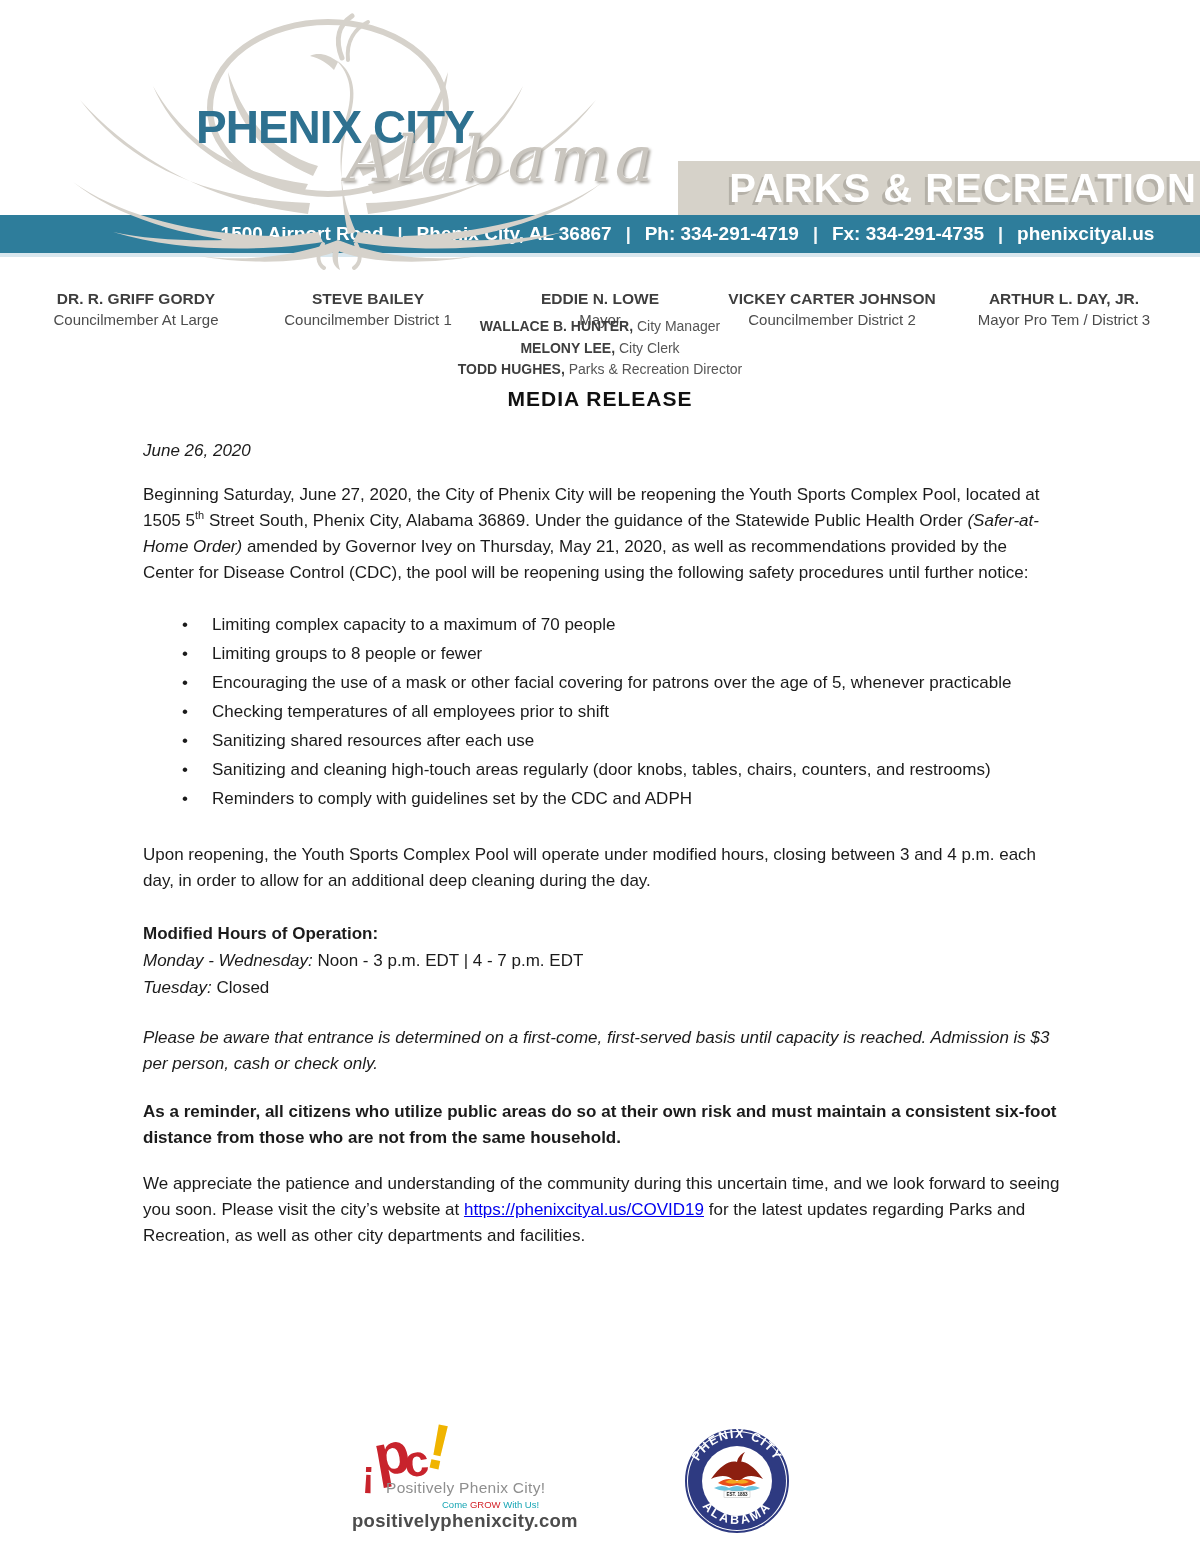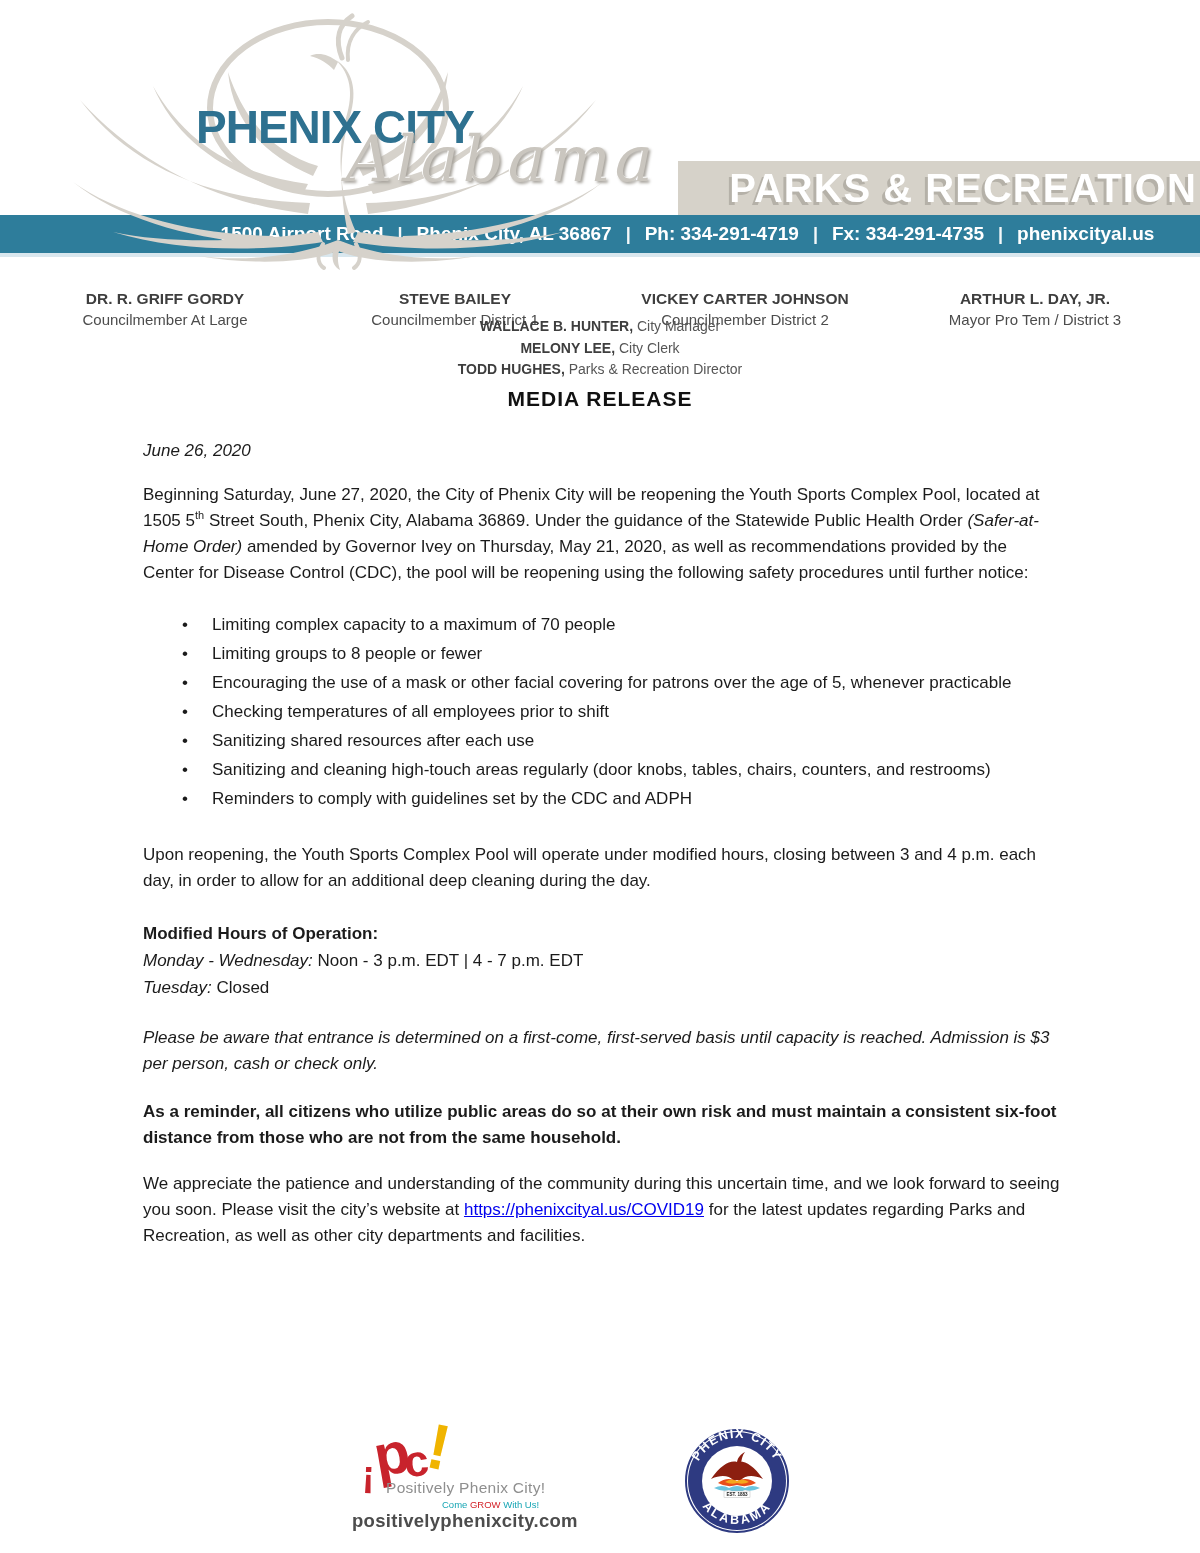--- a/index.html
+++ b/index.html
@@ -122,20 +122,24 @@
   <div class="officials">
       <div class="col">
         <div class="name">DR. R. GRIFF GORDY</div>
         <div class="title">Councilmember At Large</div>
       </div>
       <div class="col">
         <div class="name">STEVE BAILEY</div>
         <div class="title">Councilmember District 1</div>
       </div>
       <div class="col">
+        <div class="name">EDDIE N. LOWE</div>
+        <div class="title">Mayor</div>
+      </div>
+      <div class="col">
         <div class="name">VICKEY CARTER JOHNSON</div>
         <div class="title">Councilmember District 2</div>
       </div>
       <div class="col">
         <div class="name">ARTHUR L. DAY, JR.</div>
         <div class="title">Mayor Pro Tem / District 3</div>
       </div>
     </div>
   <div class="staff">
       <div class="line"><b>WALLACE B. HUNTER,</b><span> City Manager</span></div>

